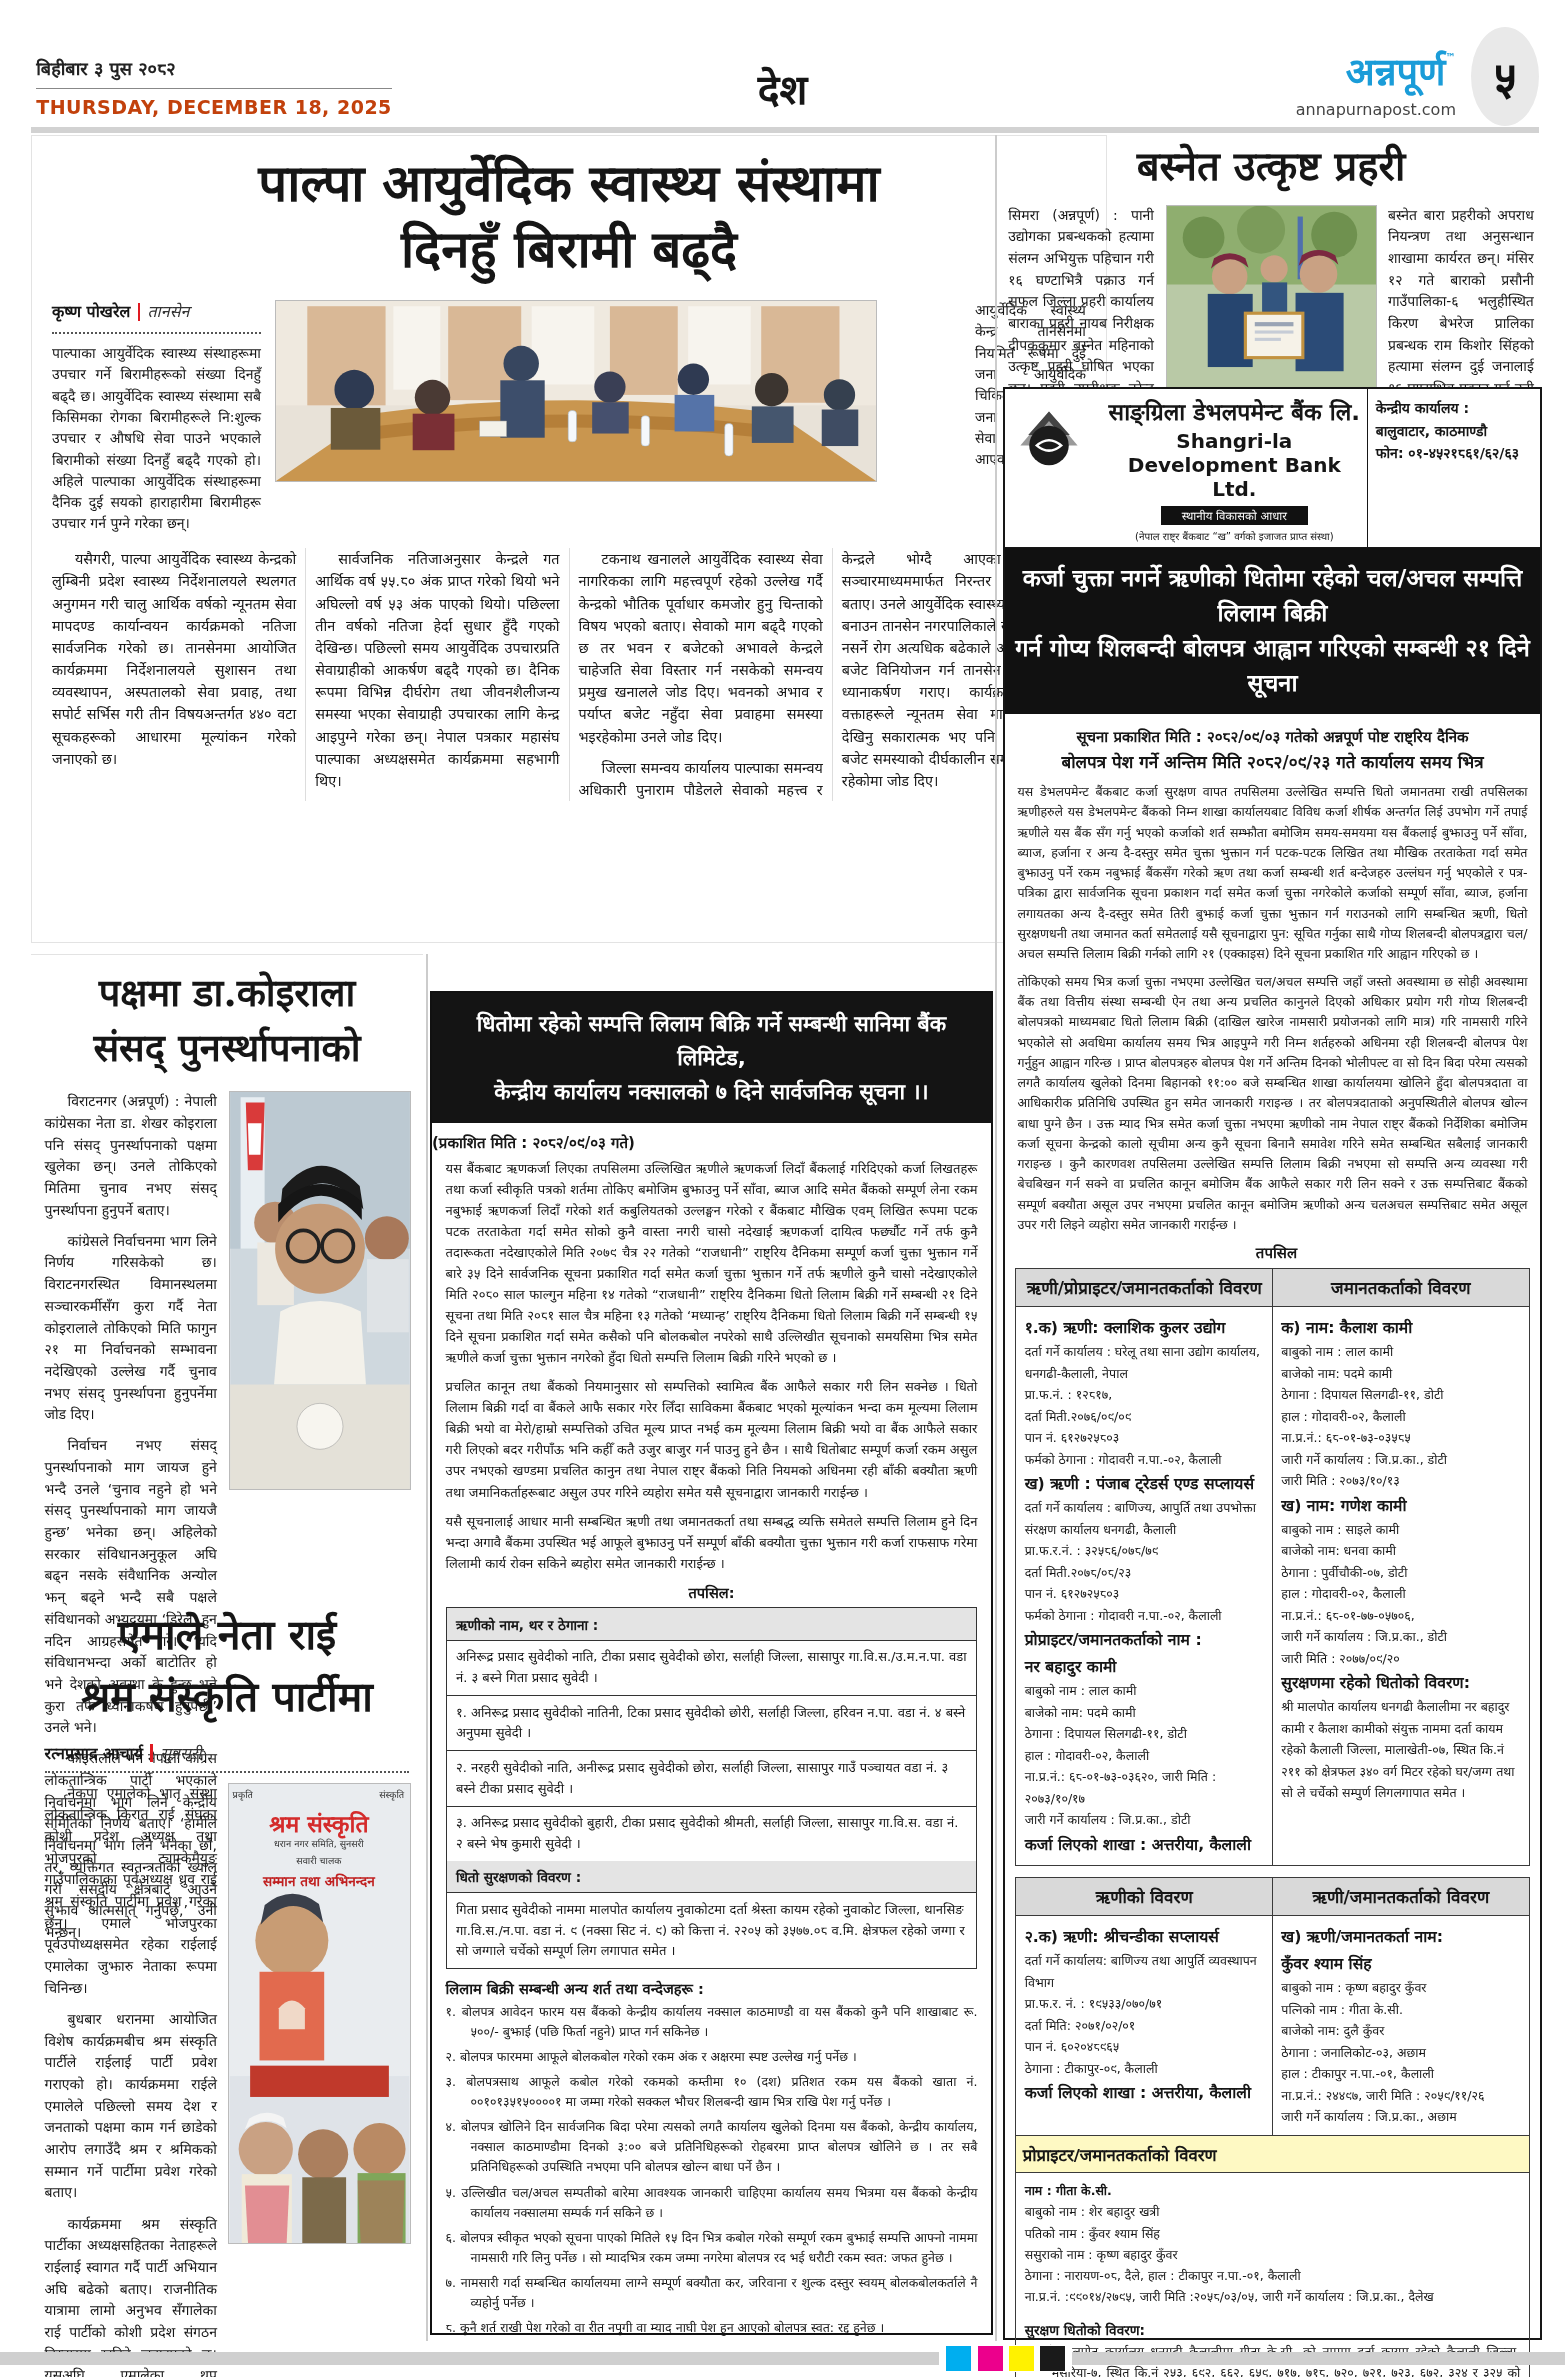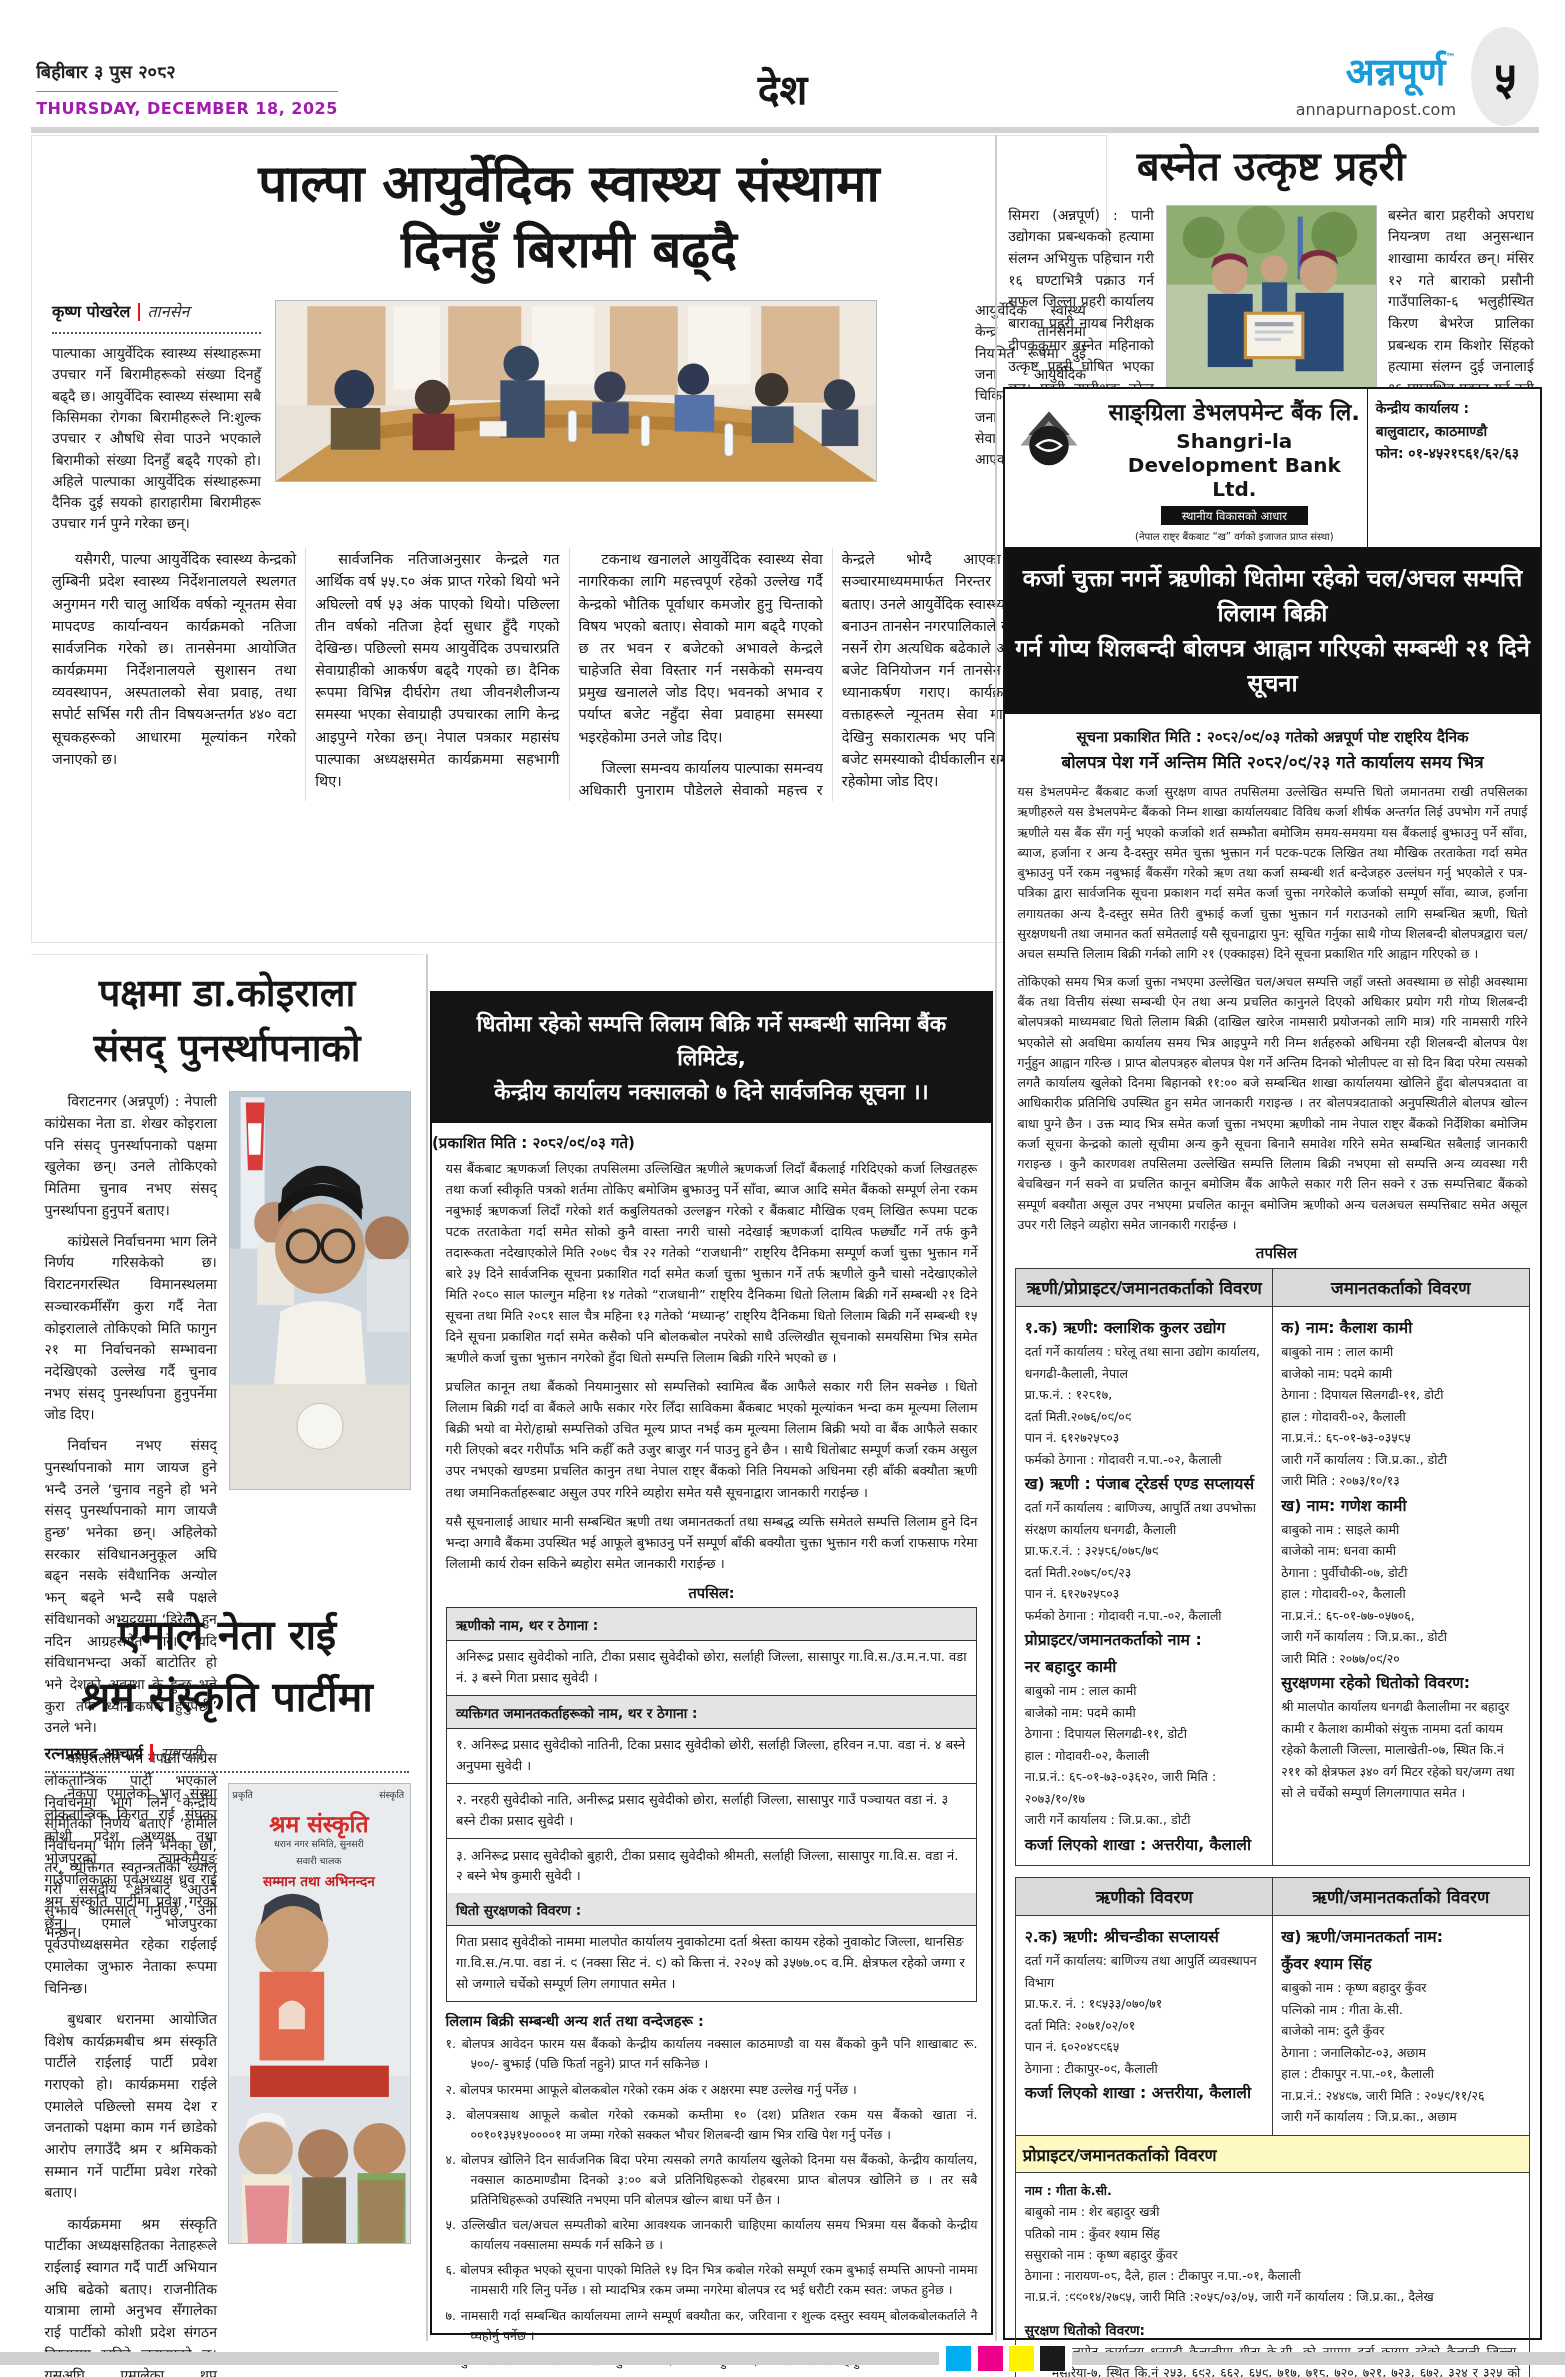--- a/index.html
+++ b/index.html
@@ -2,21 +2,21 @@
 <html lang="ne" style="font-size:8.3px"><head>
 <meta charset="utf-8">
 <style>
   html,body{margin:0;padding:0;background:#f2f2f2;}
   .page{position:relative;width:1565px;height:2377px;background:#ffffff;font-family:"DejaVu Sans",sans-serif;color:#161616;overflow:hidden;}
   .serif{font-family:"DejaVu Serif",serif;}
   
   .page-header{position:absolute;left:31px;top:19px;right:31px;height:102px;}
   .hdr-left{position:absolute;left:5.2px;bottom:3.1px;}
   .np-date{font-size:18px;font-weight:bold;color:#222;border-bottom:1.6px solid #888;padding-bottom:7.3px;margin-bottom:7.3px;}
-  .en-date{font-size:16px;font-weight:bold;color:#a21caf;letter-spacing:0.5px;}
+  .en-date{font-size:19px;font-weight:bold;color:#c2410c;letter-spacing:0.5px;}
   .hdr-section{position:absolute;left:0;right:0;bottom:5.2px;text-align:center;font-size:41px;font-weight:bold;}
   .hdr-right{position:absolute;right:78px;bottom:2.1px;text-align:right;}
   .brand{font-size:38px;font-weight:bold;color:#1a9cd8;line-height:1.1;}
   .brand-tm{font-size:10.4px;color:#1a9cd8;vertical-align:top;}
   .website{font-size:16px;color:#444;margin-top:6.3px;}
   .pagenum-wrap{position:absolute;right:-5.2px;bottom:-5.2px;width:68px;height:99px;background:#e9e9e9;border-radius:50%;display:flex;align-items:center;justify-content:center;}
   .pagenum{font-size:45px;font-weight:bold;color:#111;}
   .top-rule{position:absolute;left:31px;right:26px;top:127px;height:6.3px;background:#d2d2d2;}
   
   .vrule{position:absolute;width:1.6px;background:#cccccc;}
@@ -433,21 +433,20 @@
     <div class="sa-pub">(प्रकाशित मिति : २०८२/०९/०३ गते)</div>
     <div class="sa-body jp">
         <p>यस बैंकबाट ऋणकर्जा लिएका तपसिलमा उल्लिखित ऋणीले ऋणकर्जा लिदाँ बैंकलाई गरिदिएको कर्जा लिखतहरू तथा कर्जा स्वीकृति पत्रको शर्तमा तोकिए बमोजिम बुझाउनु पर्ने साँवा, ब्याज आदि समेत बैंकको सम्पूर्ण लेना रकम नबुझाई ऋणकर्जा लिदाँ गरेको शर्त कबुलियतको उल्लङ्घन गरेको र बैंकबाट मौखिक एवम् लिखित रूपमा पटक पटक तरताकेता गर्दा समेत सोको कुनै वास्ता नगरी चासो नदेखाई ऋणकर्जा दायित्व फर्छ्यौट गर्ने तर्फ कुनै तदारूकता नदेखाएकोले मिति २०७९ चैत्र २२ गतेको “राजधानी” राष्ट्रिय दैनिकमा सम्पूर्ण कर्जा चुक्ता भुक्तान गर्ने बारे ३५ दिने सार्वजनिक सूचना प्रकाशित गर्दा समेत कर्जा चुक्ता भुक्तान गर्ने तर्फ ऋणीले कुनै चासो नदेखाएकोले मिति २०८० साल फाल्गुन महिना १४ गतेको “राजधानी” राष्ट्रिय दैनिकमा धितो लिलाम बिक्री गर्ने सम्बन्धी २१ दिने सूचना तथा मिति २०८१ साल चैत्र महिना १३ गतेको ‘मध्यान्ह’ राष्ट्रिय दैनिकमा धितो लिलाम बिक्री गर्ने सम्बन्धी १५ दिने सूचना प्रकाशित गर्दा समेत कसैको पनि बोलकबोल नपरेको साथै उल्लिखीत सूचनाको समयसिमा भित्र समेत ऋणीले कर्जा चुक्ता भुक्तान नगरेको हुँदा धितो सम्पत्ति लिलाम बिक्री गरिने भएको छ ।</p>
         <p>प्रचलित कानून तथा बैंकको नियमानुसार सो सम्पत्तिको स्वामित्व बैंक आफैले सकार गरी लिन सक्नेछ । धितो लिलाम बिक्री गर्दा वा बैंकले आफै सकार गरेर लिँदा साविकमा बैंकबाट भएको मूल्यांकन भन्दा कम मूल्यमा लिलाम बिक्री भयो वा मेरो/हाम्रो सम्पत्तिको उचित मूल्य प्राप्त नभई कम मूल्यमा लिलाम बिक्री भयो वा बैंक आफैले सकार गरी लिएको बदर गरीपाँऊ भनि कहीँ कतै उजुर बाजुर गर्न पाउनु हुने छैन । साथै धितोबाट सम्पूर्ण कर्जा रकम असुल उपर नभएको खण्डमा प्रचलित कानुन तथा नेपाल राष्ट्र बैंकको निति नियमको अधिनमा रही बाँकी बक्यौता ऋणी तथा जमानिकर्ताहरूबाट असुल उपर गरिने व्यहोरा समेत यसै सूचनाद्वारा जानकारी गराईन्छ ।</p>
         <p>यसै सूचनालाई आधार मानी सम्बन्धित ऋणी तथा जमानतकर्ता तथा सम्बद्ध व्यक्ति समेतले सम्पत्ति लिलाम हुने दिन भन्दा अगावै बैंकमा उपस्थित भई आफूले बुझाउनु पर्ने सम्पूर्ण बाँकी बक्यौता चुक्ता भुक्तान गरी कर्जा राफसाफ गरेमा लिलामी कार्य रोक्न सकिने ब्यहोरा समेत जानकारी गराईन्छ ।</p>
       </div>
     <div class="sa-tapasil">तपसिल:</div>
     <div class="sa-table">
       <div class="sa-hrow">ऋणीको नाम, थर र ठेगाना :</div>
       <div class="sa-drow">अनिरूद्र प्रसाद सुवेदीको नाति, टीका प्रसाद सुवेदीको छोरा, सर्लाही जिल्ला, सासापुर गा.वि.स./उ.म.न.पा. वडा नं. ३ बस्ने गिता प्रसाद सुवेदी ।</div>
-      <div class="sa-hrow">व्यक्तिगत जमानतकर्ताहरूको नाम, थर र ठेगाना :</div>
       <div>
           <div class="sa-drow">१. अनिरूद्र प्रसाद सुवेदीको नातिनी, टिका प्रसाद सुवेदीको छोरी, सर्लाही जिल्ला, हरिवन न.पा. वडा नं. ४ बस्ने अनुपमा सुवेदी ।</div>
           <div class="sa-drow">२. नरहरी सुवेदीको नाति, अनीरूद्र प्रसाद सुवेदीको छोरा, सर्लाही जिल्ला, सासापुर गाउँ पञ्चायत वडा नं. ३ बस्ने टीका प्रसाद सुवेदी ।</div>
           <div class="sa-drow">३. अनिरूद्र प्रसाद सुवेदीको बुहारी, टीका प्रसाद सुवेदीको श्रीमती, सर्लाही जिल्ला, सासापुर गा.वि.स. वडा नं. २ बस्ने भेष कुमारी सुवेदी ।</div>
         </div>
       <div class="sa-hrow">धितो सुरक्षणको विवरण :</div>
       <div class="sa-drow">गिता प्रसाद सुवेदीको नाममा मालपोत कार्यालय नुवाकोटमा दर्ता श्रेस्ता कायम रहेको नुवाकोट जिल्ला, थानसिङ गा.वि.स./न.पा. वडा नं. ९ (नक्सा सिट नं. ९) को कित्ता नं. २२०५ को ३५७७.०८ व.मि. क्षेत्रफल रहेको जग्गा र सो जग्गाले चर्चेको सम्पूर्ण लिग लगापात समेत ।</div>
     </div>
     <div class="sa-cond-head">लिलाम बिक्री सम्बन्धी अन्य शर्त तथा वन्देजहरू :</div>
     <div class="sa-conds jp">

